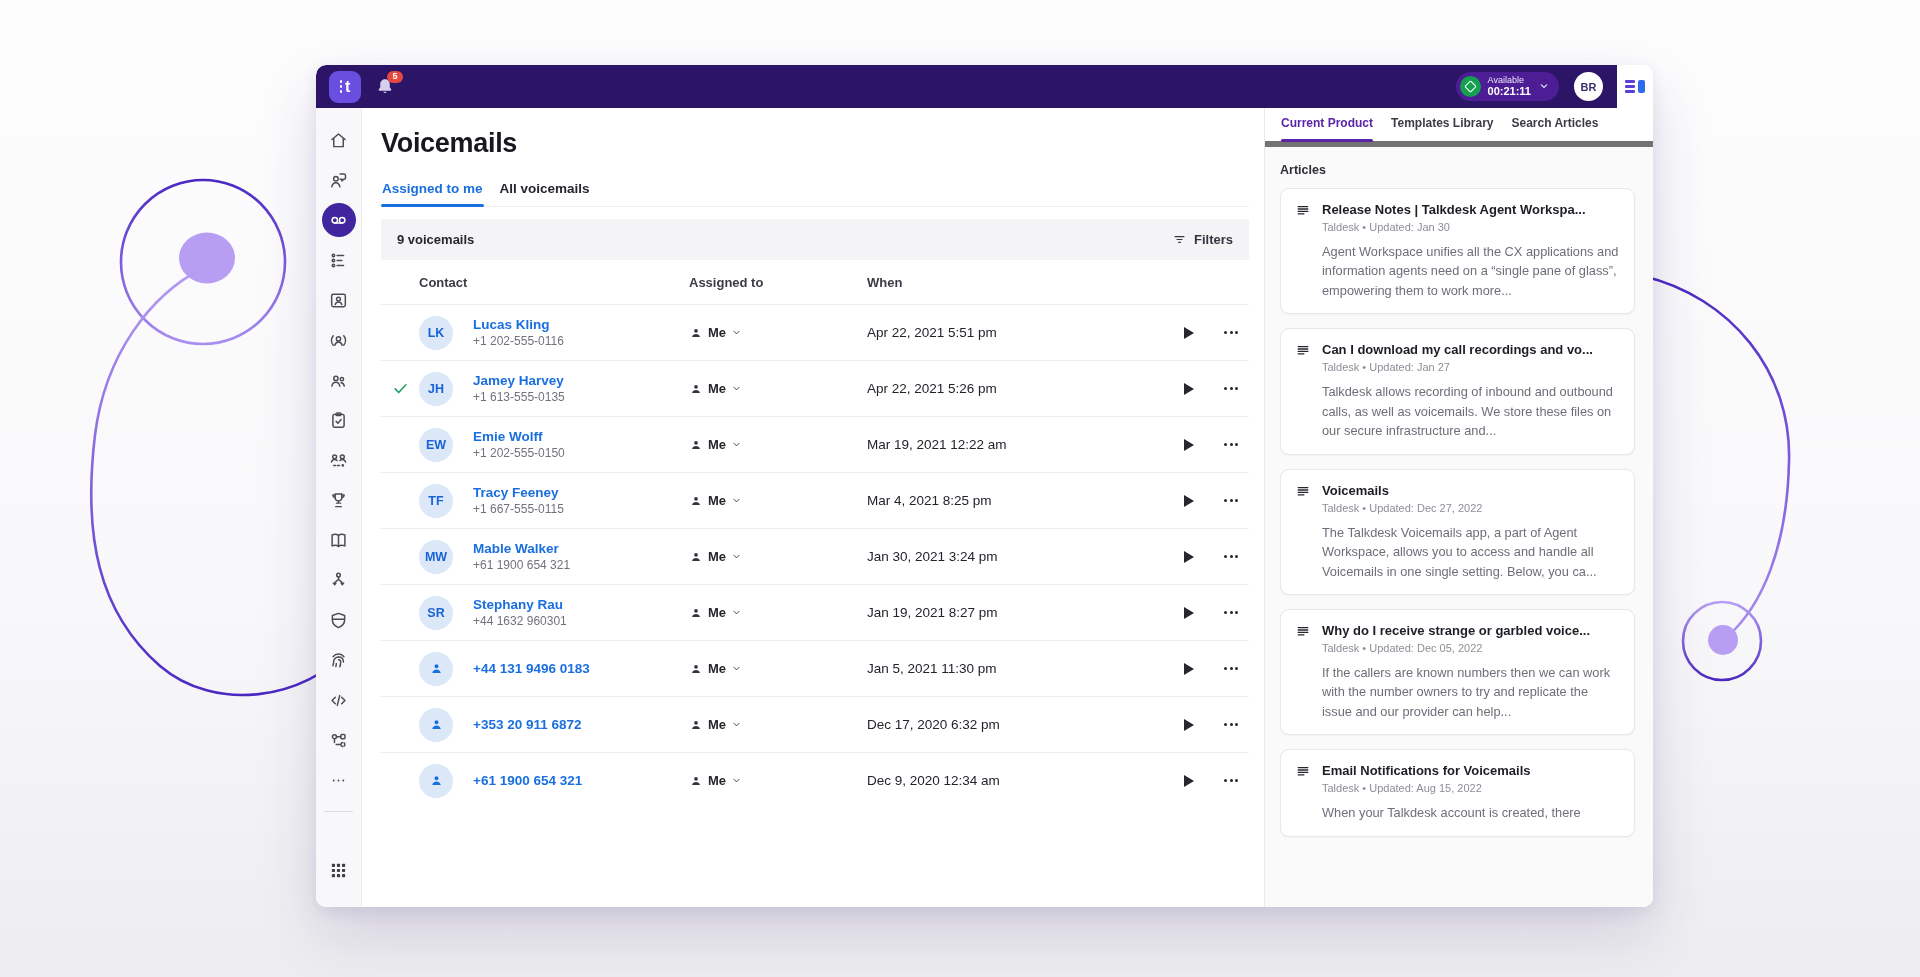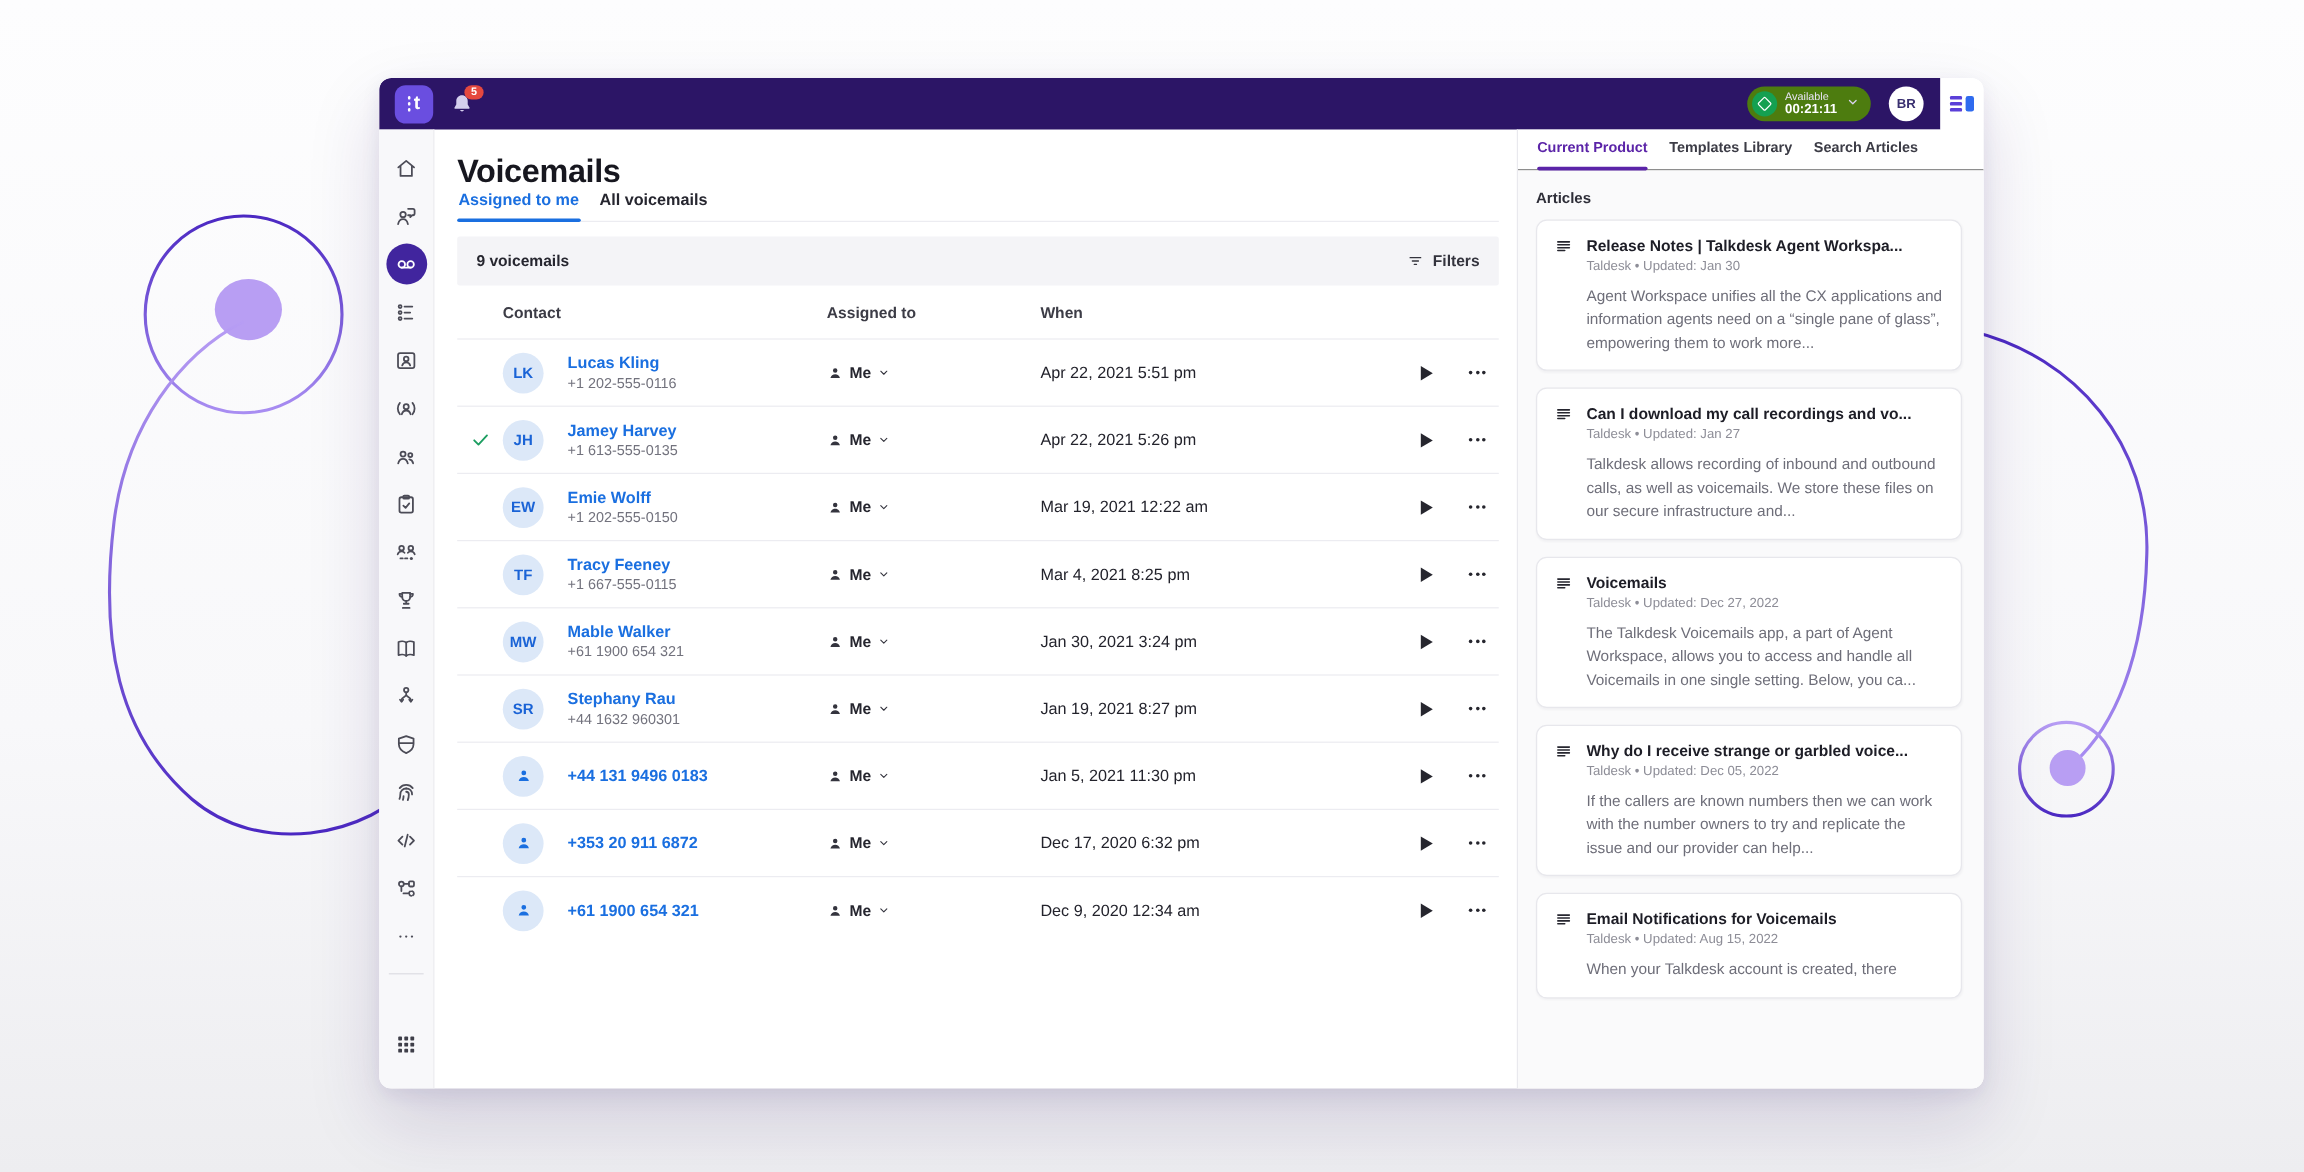--- a/index.html
+++ b/index.html
@@ -20,21 +20,21 @@
   
   .topbar{flex:0 0 43px;display:flex}
   .topbar-main{flex:1;background:#2c1566;border-radius:10px 0 0 0;display:flex;align-items:center;padding:0 10px 0 13px;gap:13px}
   .logo{width:32px;height:32px;border-radius:9px;background:#6a4ee0;display:flex;align-items:center;justify-content:center;gap:2.5px;cursor:pointer}
   .logo-dots{display:flex;flex-direction:column;gap:2.5px}
   .logo-dots i{width:2.6px;height:2.6px;background:#fff;border-radius:50%}
   .logo-t{color:#fff;font-size:16px;font-weight:700;line-height:1}
   .bell{position:relative;width:22px;height:22px;cursor:pointer}
   .bell-badge{position:absolute;top:-5px;right:-7px;min-width:9px;background:#e5483f;color:#fff;font-size:9px;font-weight:700;border-radius:8px;padding:1.5px 3.5px;text-align:center;line-height:1.1}
   .tb-spacer{flex:1}
-  .presence{display:flex;align-items:center;gap:7px;background:#4d7c0f;border-radius:16px;height:29px;padding:0 9px 0 4px;cursor:pointer}
+  .presence{display:flex;align-items:center;gap:7px;background:#4c1d95;border-radius:16px;height:29px;padding:0 9px 0 4px;cursor:pointer}
   .presence-dot{width:21px;height:21px;border-radius:50%;background:#15a051;display:flex;align-items:center;justify-content:center}
   .diamond{width:7px;height:7px;border:1.5px solid #fff;border-radius:1.5px;transform:rotate(45deg)}
   .presence-text{display:flex;flex-direction:column;line-height:1.1}
   .presence-label{font-size:9px;color:#e9e5f7}
   .presence-timer{font-size:11px;font-weight:700;color:#fff}
   .presence-chev svg{width:12px;height:12px;stroke:#d9d3ef;stroke-width:2.2;fill:none;stroke-linecap:round;stroke-linejoin:round}
   .tb-avatar{width:29px;height:29px;border-radius:50%;background:#fff;color:#3a3070;font-size:11px;font-weight:700;display:flex;align-items:center;justify-content:center;margin:0 4px 0 2px;cursor:pointer}
   .topbar-corner{width:36px;background:#fff;border-radius:0 10px 0 0;display:flex;align-items:center;justify-content:center;cursor:pointer}
   .corner-icon{display:flex;gap:2.5px;align-items:center}
   .corner-bars{display:flex;flex-direction:column;gap:2.5px}
@@ -50,21 +50,21 @@
   .icon-slot svg{width:21px;height:21px;fill:none;stroke:currentColor;stroke-width:1.7;stroke-linecap:round;stroke-linejoin:round}
   .side-divider{width:29px;border-top:1px solid #dcdce3;margin:8px 0}
   .side-bottom{margin-top:auto}
   .side-bottom svg{width:19px;height:19px}
   
   .content{flex:1;min-width:0;padding:20px 15px 0 19px;display:flex;flex-direction:column}
   .page-title{margin:0;font-size:27px;font-weight:700;color:#17171f;letter-spacing:-.3px}
   .updated-row{margin-top:9px;display:flex;align-items:center;gap:9px;font-size:13px;color:#5e5e6a}
   .refresh{display:flex;align-items:center;gap:6px;color:#1a6fe0;font-weight:600;cursor:pointer}
   .refresh svg{width:15px;height:15px;stroke:#1a6fe0;stroke-width:1.9;fill:none;stroke-linecap:round;stroke-linejoin:round}
-  .tabs{display:flex;gap:15px;border-bottom:1px solid #ececf1}
+  .tabs{margin-top:22px;display:flex;gap:15px;border-bottom:1px solid #ececf1}
   .tab{font-size:13.5px;font-weight:700;color:#26262f;padding:0 1px 10px;position:relative;cursor:pointer}
   .tab.active{color:#1a6fe0}
   .tab.active::after{content:"";position:absolute;left:0;right:0;bottom:-1px;height:3px;border-radius:2px;background:#1a6fe0}
   .toolbar{margin-top:12px;flex:0 0 41px;background:#f4f4f7;border-radius:2px;display:flex;align-items:center;justify-content:space-between;padding:0 16px}
   .vm-count{font-size:13px;font-weight:700;color:#26262f}
   .filters-btn{display:flex;align-items:center;gap:7px;font-size:13px;font-weight:600;color:#34343e;cursor:pointer}
   .filters-btn svg{width:15px;height:15px;stroke:#34343e;stroke-width:1.9;fill:none;stroke-linecap:round}
   .thead,.row{display:grid;grid-template-columns:38px 54px 216px 178px 1fr 48px 36px;align-items:center}
   .thead{flex:0 0 44px;font-size:13px;font-weight:600;color:#3c3c46}
   .h-contact{grid-column:2/4}
@@ -89,21 +89,21 @@
   .more-btn i{width:3px;height:3px;border-radius:50%;background:#26262e}
   
   .help{flex:0 0 388px;border-left:1px solid #e9e9ee;background:#fff;display:flex;flex-direction:column;min-height:0}
   .help-head{display:flex;align-items:center;gap:10px;padding:22px 16px 14px}
   .help-icon svg{width:23px;height:23px;fill:none;stroke:#26262f;stroke-width:1.6;stroke-linecap:round;stroke-linejoin:round}
   .help-title{font-size:19px;font-weight:600;color:#1b1b24}
   .chev-btn{width:30px;height:26px;background:#eceef1;border-radius:6px;display:flex;align-items:center;justify-content:center;margin-left:3px;cursor:pointer}
   .chev-btn svg{width:13px;height:13px;stroke:#2c2c35;stroke-width:2.2;fill:none;stroke-linecap:round;stroke-linejoin:round}
   .help-close{margin-left:auto;cursor:pointer;padding:4px}
   .help-close svg{width:14px;height:14px;stroke:#3c3c46;stroke-width:1.8;fill:none;stroke-linecap:round}
-  .help-tabs{display:flex;gap:18px;padding:8px 16px 0;border-bottom:1px solid #737373}
+  .help-tabs{display:flex;gap:18px;padding:8px 16px 0;border-bottom:6px solid #737373}
   .htab{font-size:12px;font-weight:600;color:#3c3c46;padding-bottom:11px;position:relative;cursor:pointer}
   .htab.active{color:#5b24a8;font-weight:700}
   .htab.active::after{content:"";position:absolute;left:0;right:0;bottom:-1px;height:3px;border-radius:2px;background:#5b24a8}
   .help-body{flex:1;background:#fafafb;padding:12px 18px 0 15px;overflow:hidden}
   .articles-label{font-size:12.5px;font-weight:700;color:#2e2e38;margin:4px 0 11px}
   .card{background:#fff;border:1px solid #e7e7ec;border-radius:9px;padding:13px 14px;display:flex;gap:11px;margin-bottom:14px;box-shadow:0 1px 2px rgba(20,20,40,.04);cursor:pointer}
   .doc-icon{flex:0 0 auto;padding-top:1px}
   .doc-icon svg{width:16px;height:16px;fill:none;stroke:#26262f;stroke-width:2;stroke-linecap:round}
   .card-main{min-width:0}
   .card-title{font-size:13px;font-weight:700;color:#1d1d26;white-space:nowrap;overflow:hidden}

